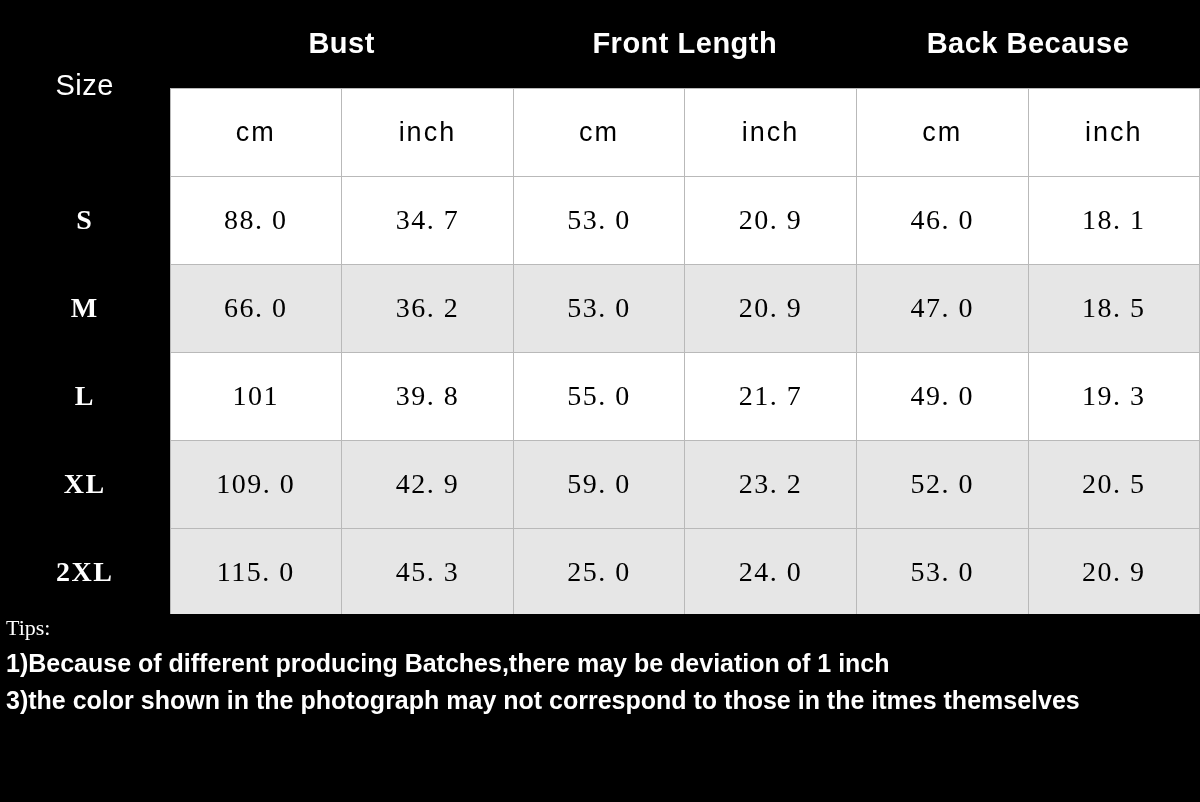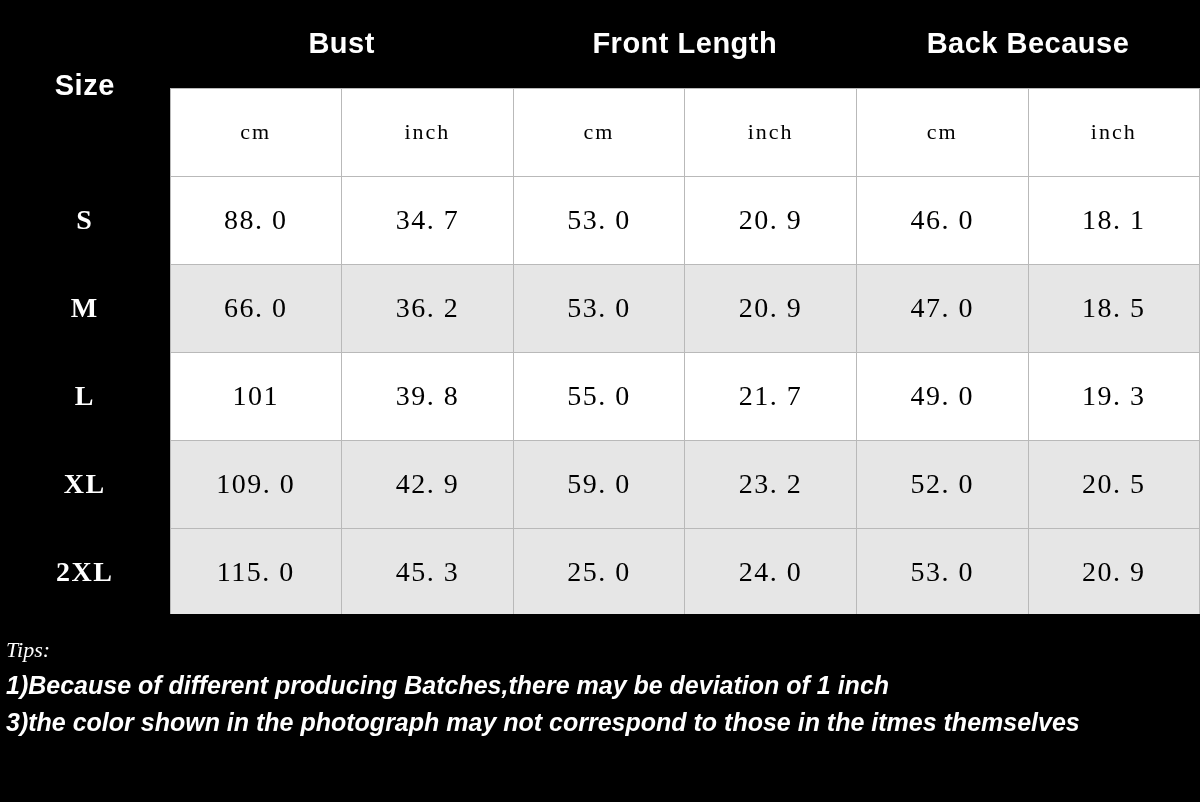--- a/index.html
+++ b/index.html
@@ -51,31 +51,31 @@
     background: #000000;
     color: #ffffff;
     font-weight: bold;
     font-size: 29px;
     font-family: "Liberation Sans", sans-serif;
     letter-spacing: 0.5px;
   }
   .size-head {
     background: #000000;
     color: #ffffff;
-    font-weight: bold;
+    font-weight: normal;
     font-size: 29px;
     vertical-align: bottom;
     padding-bottom: 6px !important;
   }
 
   
   .unit-row td {
     height: 87px;
-    font-family: Liberation Serif, serif;
-    font-size: 22px;
+    font-family: Liberation Sans, sans-serif;
+    font-size: 27px;
     letter-spacing: 2px;
   }
   .cell-white {
     background: #ffffff;
     color: #000000;
     border: 1px solid #b9b9b9;
   }
   .cell-grey {
     background: #e6e6e6;
     color: #000000;
@@ -97,24 +97,23 @@
     font-size: 31px;
     letter-spacing: 0;
   }
 
   
   .tips {
     position: absolute;
     left: 0;
     top: 614px;
     width: 1200px;
-    padding: 22px 6px 0 6px;
+    padding: 0 6px 0 6px;
     box-sizing: border-box;
     background: #000000;
-    font-style: italic;
   }
   .tips-title {
     font-family: "Liberation Serif", serif;
     font-size: 22px;
     color: #ffffff;
     line-height: 1.25;
     margin-bottom: 3px;
   }
   .tips-line {
     font-family: "Liberation Sans", sans-serif;

